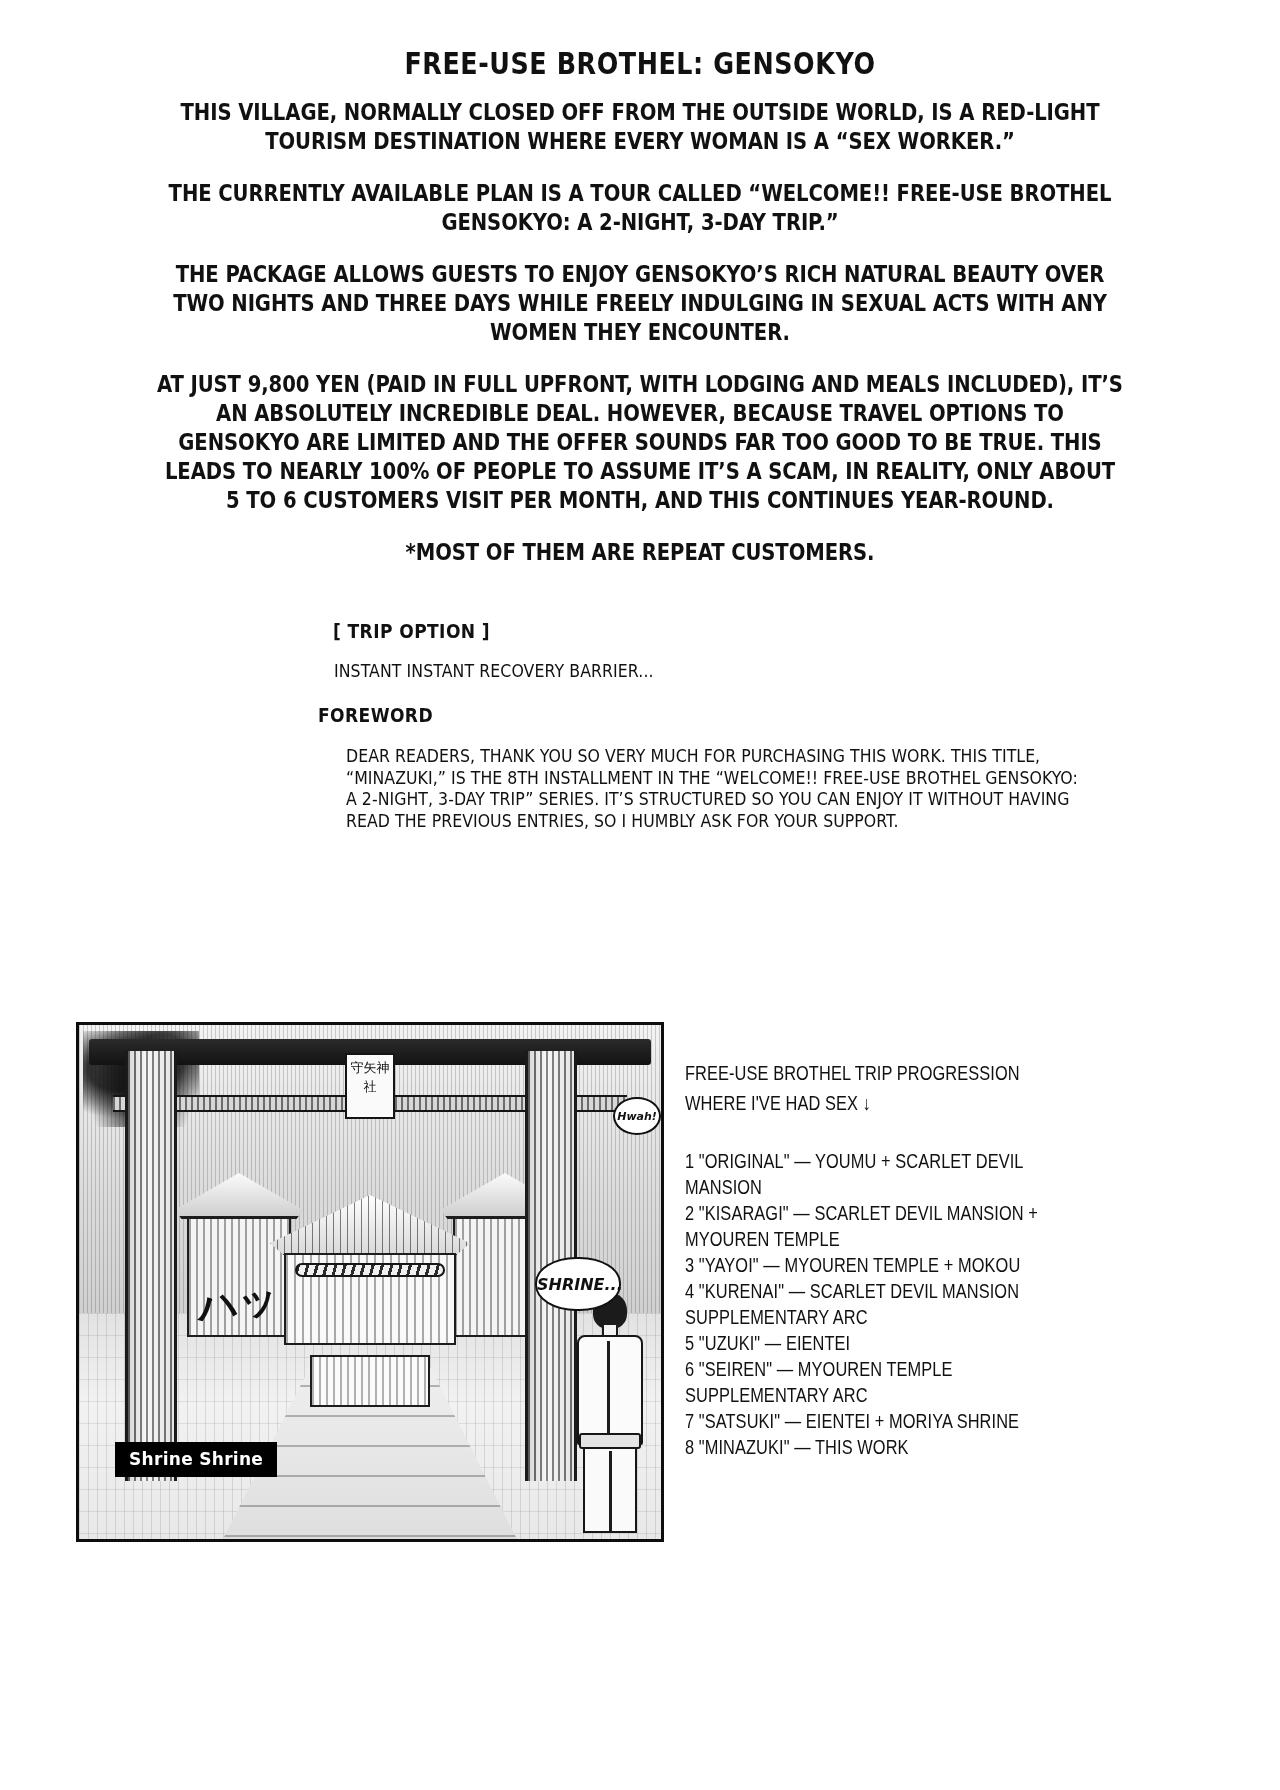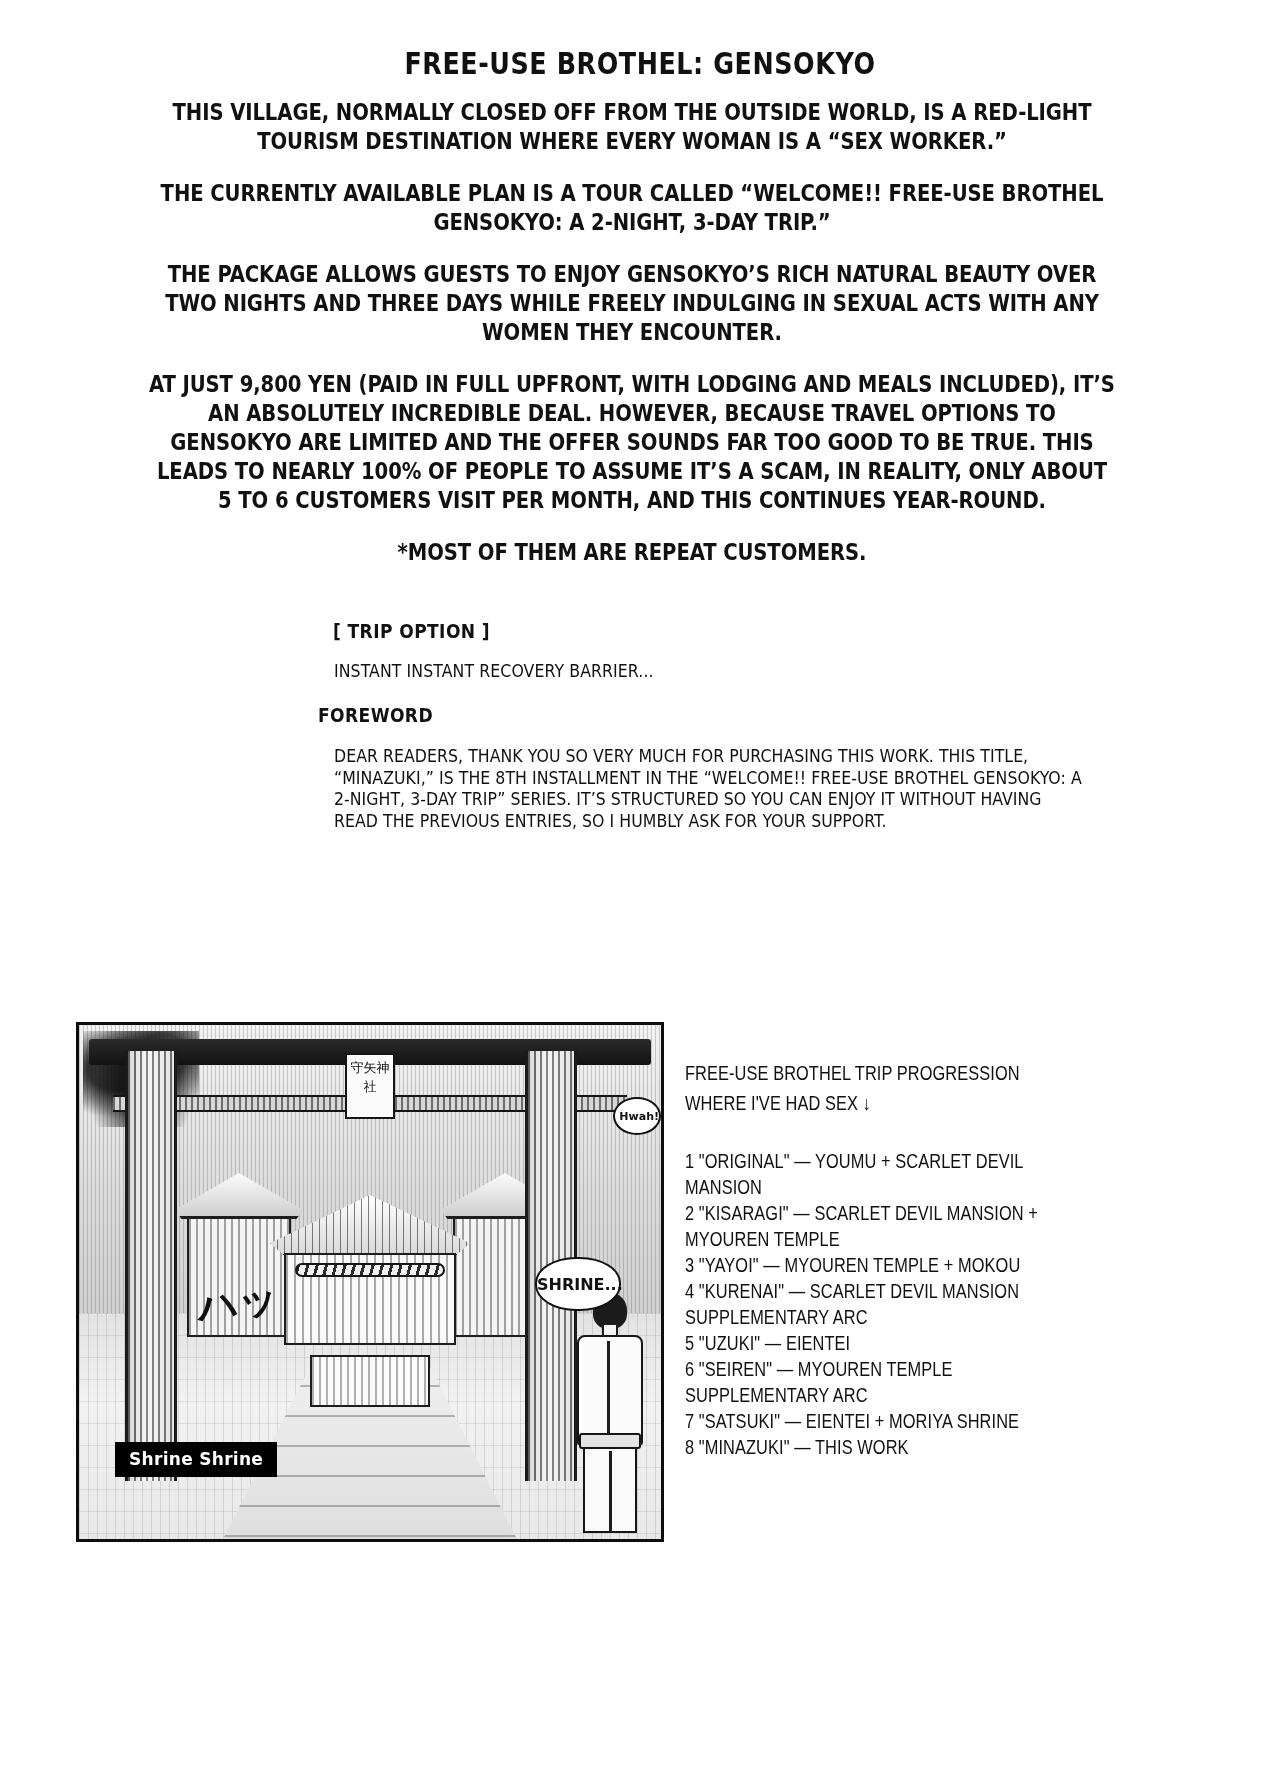--- a/index.html
+++ b/index.html
@@ -35,21 +35,21 @@
     text-align: center;
     font-size: 30px;
     font-weight: 800;
     letter-spacing: 0.6px;
     transform: scaleX(0.94);
   }
 
   
   #intro {
     position: absolute;
-    left: 132px;
+    left: 140px;
     top: 98px;
     width: 1000px;
     text-align: center;
   }
   #intro .para {
     font-size: 22.5px;
     line-height: 29px;
     font-weight: 700;
     letter-spacing: -0.1px;
     margin: 0 0 23px 0;
@@ -91,21 +91,21 @@
     font-size: 19px;
     font-weight: 800;
     letter-spacing: 0.4px;
     margin: 12px 0 20px -16px;
   }
   .fw-body {
     font-size: 17.5px;
     font-weight: 400;
     line-height: 21.5px;
     letter-spacing: 0.05px;
-    margin: 0;
+    margin: 12px;
   }
 
   
   #loc-label {
     position: absolute;
     left: 78px;
     top: 1100px;
     font-size: 20px;
     font-weight: 700;
     letter-spacing: 0.3px;
@@ -361,23 +361,24 @@
   .bubble {
     position: absolute;
     background: #ffffff;
     border: 2px solid #111;
     border-radius: 50%;
   }
   .bubble span {
     position: absolute;
     left: 0; right: 0; top: 50%;
     transform: translateY(-50%);
-    text-align: right;
+    text-align: center;
     font-size: 11px;
     font-weight: 700;
+    font-style: italic;
     color: #111;
   }
   #bubble-hwah { left: 534px; top: 72px; width: 48px; height: 38px; }
   #bubble-shrine {
     left: 456px; top: 232px; width: 86px; height: 54px;
     border-radius: 48%;
   }
   #bubble-shrine span { font-size: 16px; }
 
   .tree {

